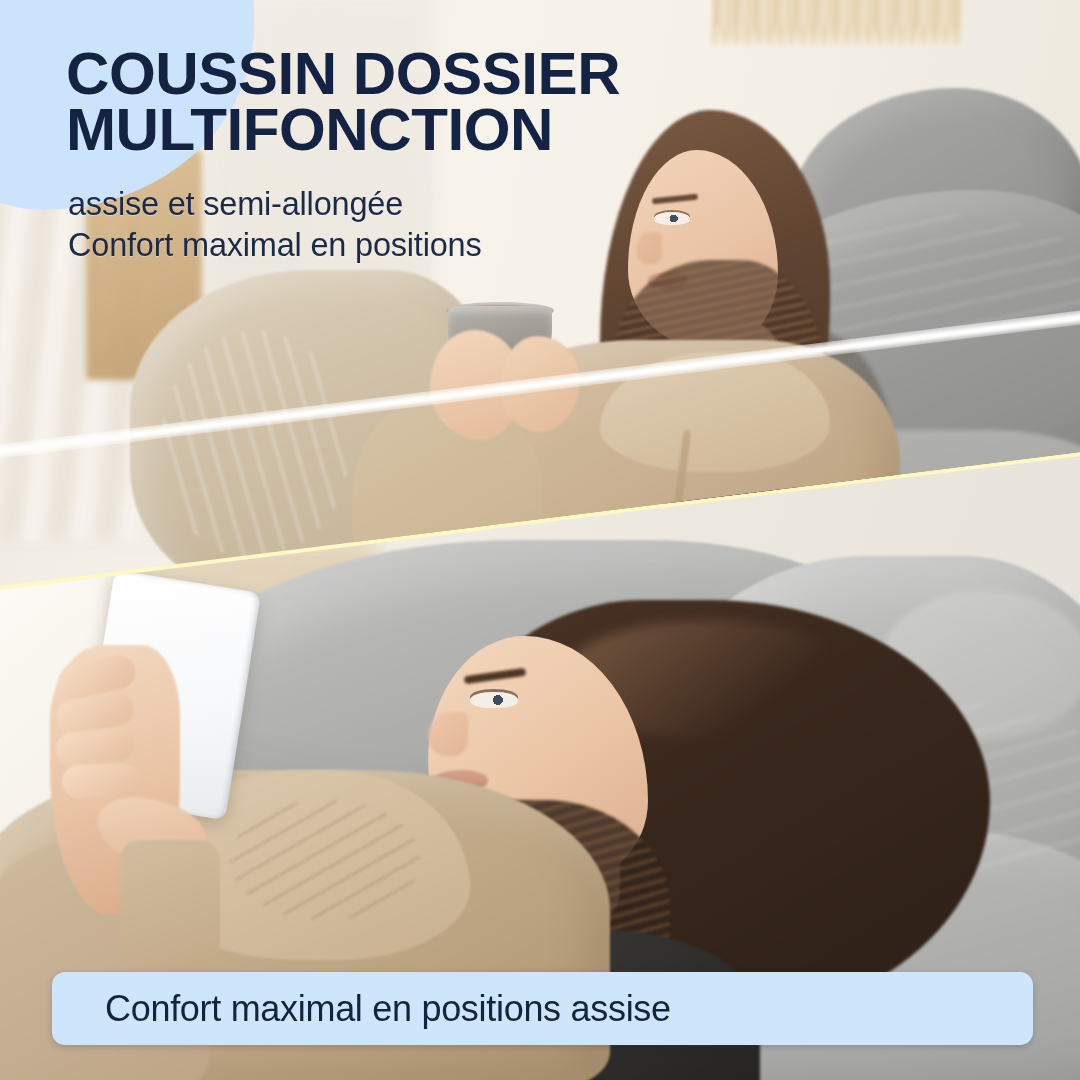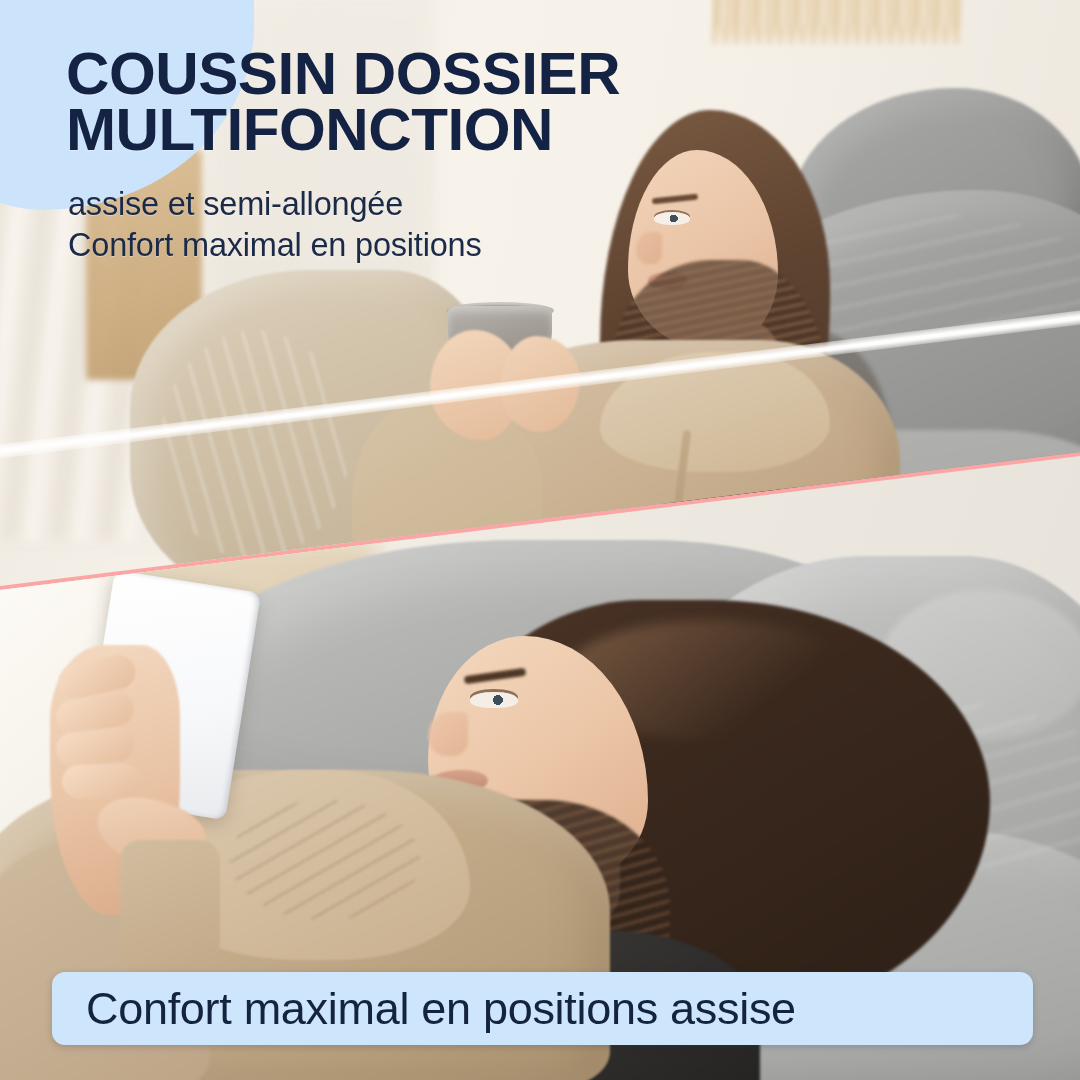--- a/index.html
+++ b/index.html
@@ -10,21 +10,21 @@
   body {
     font-family: "Liberation Sans", sans-serif;
   }
 
   
   .poster {
     position: relative;
     width: 1080px;
     height: 1080px;
     overflow: hidden;
-    background: #fca5a5;
+    background: #fef9c3;
   }
 
   
   .photo-panel {
     position: absolute;
     left: 0;
     top: 0;
     width: 1080px;
     height: 1080px;
     overflow: hidden;
@@ -500,25 +500,25 @@
     height: 73px;
     background: #cee6fb;
     border-radius: 13px;
     z-index: 12;
     display: flex;
     align-items: center;
     justify-content: flex-start;
     box-shadow: 0 2px 7px rgba(40,50,70,.22);
   }
   .bottom-banner-text {
-    margin-left: 34px;
+    margin-left: 53px;
     color: #14233f;
     font-family: "Liberation Sans", sans-serif;
     font-weight: 400;
-    font-size: 45px;
+    font-size: 36px;
     letter-spacing: -0.3px;
     line-height: 1;
     white-space: nowrap;
   }
 </style>
 </head>
 <body>
 
 <div class="poster">
 

